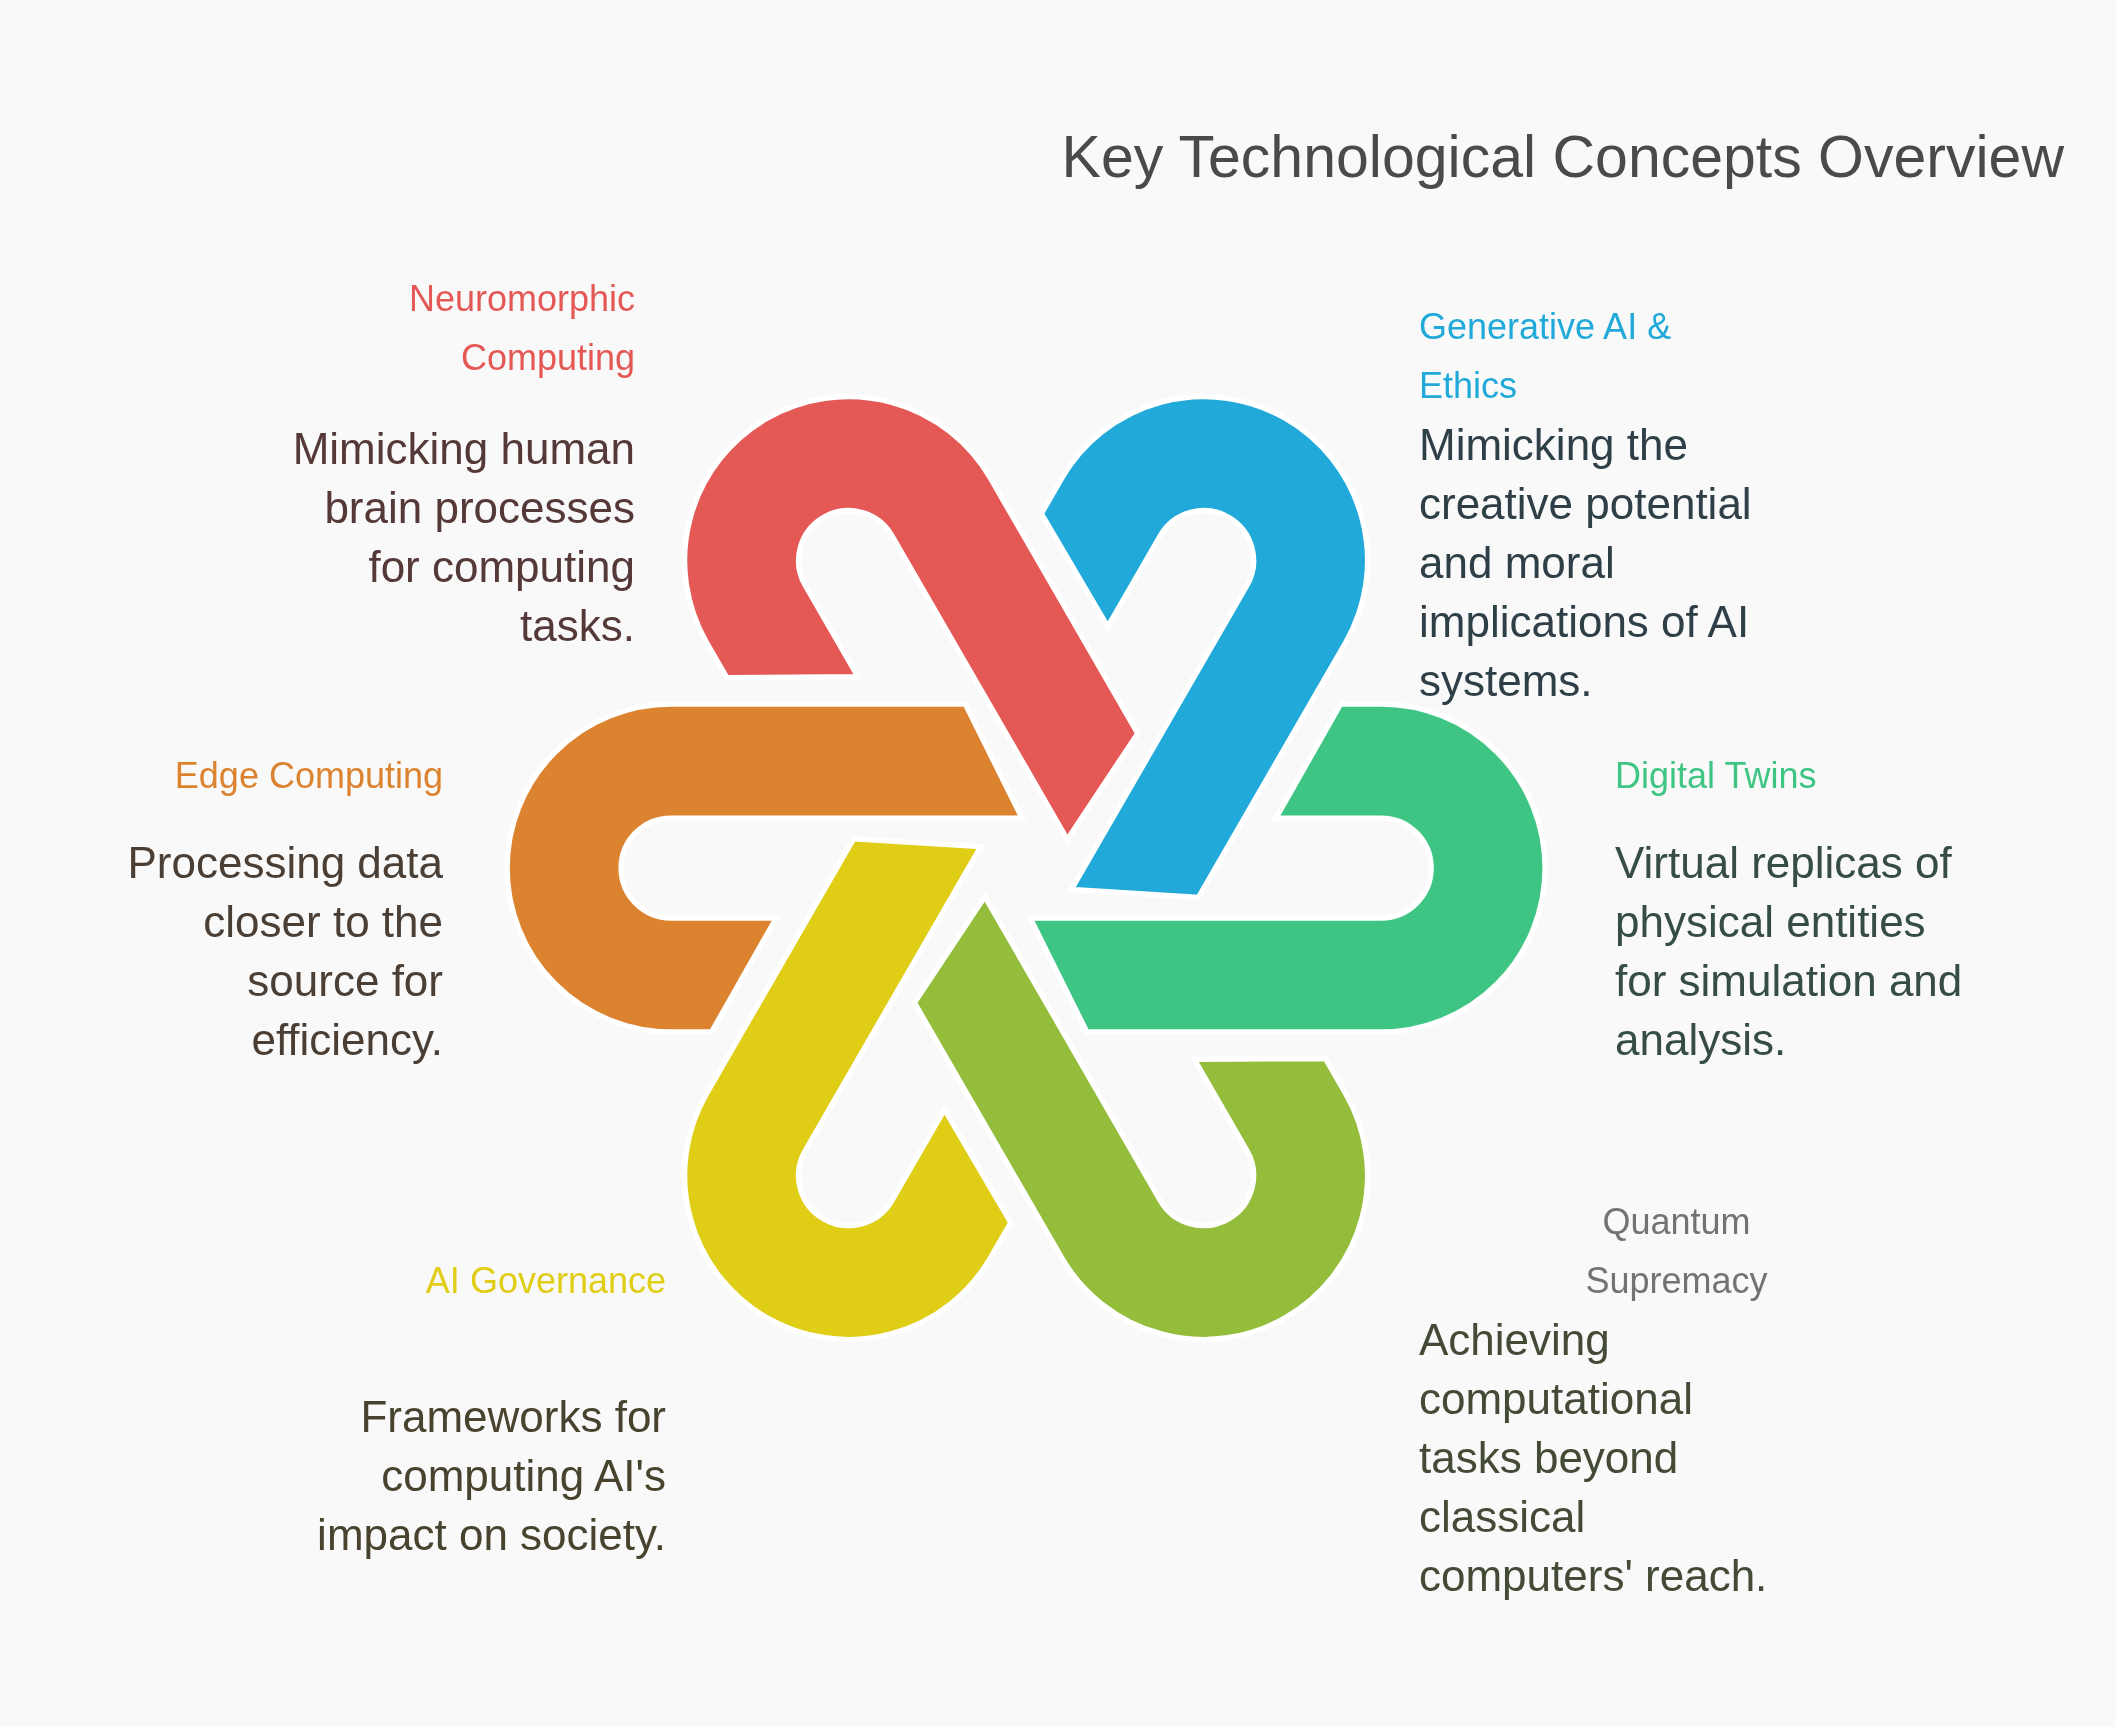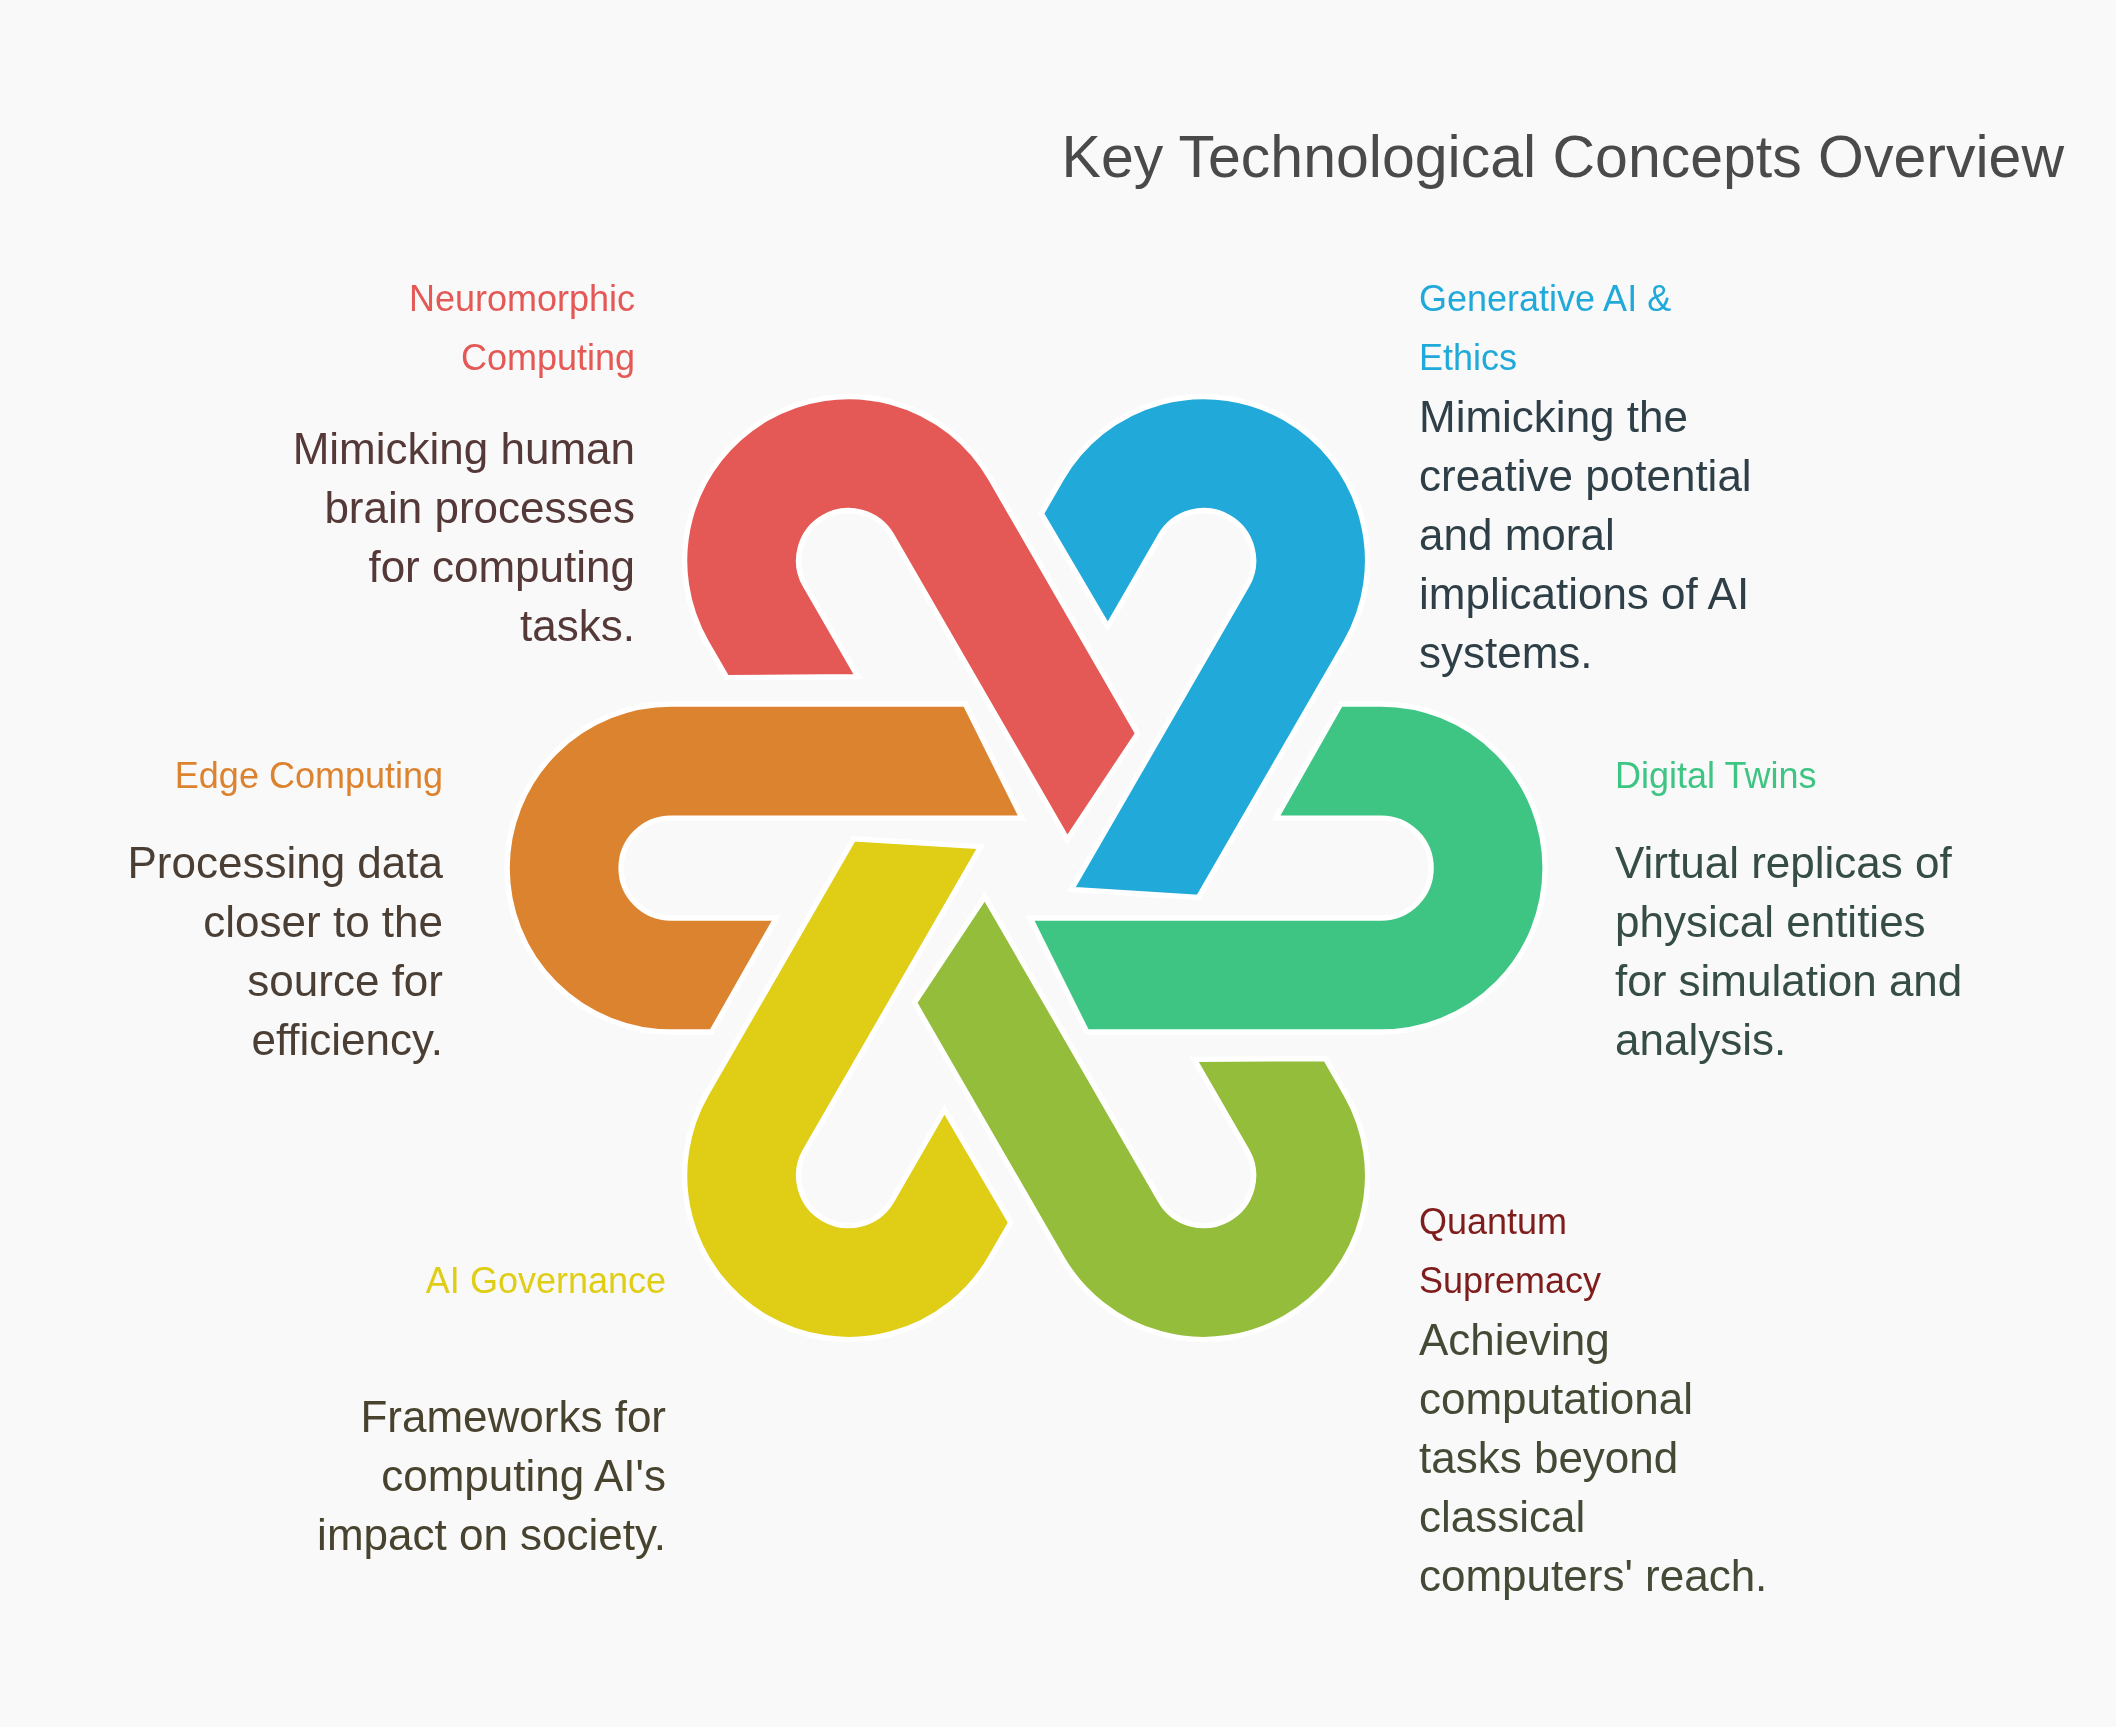--- a/index.html
+++ b/index.html
@@ -55,21 +55,21 @@
   </div>
   <div class="desc" style="color:#553838; margin-top: 32px;">
     <span class="line">Mimicking human</span>
     <span class="line">brain processes</span>
     <span class="line">for computing</span>
     <span class="line">tasks.</span>
   </div>
 </div>
 
 <div class="block left-align" style="left: 1419px; top: 269px; width: 515px;">
-  <div class="head" style="color:#21aad9;">
+  <div class="head" style="color:#21aad9;margin-top:28px;">
     <span class="line">Generative AI &amp;</span>
     <span class="line">Ethics</span>
   </div>
   <div class="desc" style="color:#2f3f47;">
     <span class="line">Mimicking the</span>
     <span class="line">creative potential</span>
     <span class="line">and moral</span>
     <span class="line">implications of AI</span>
     <span class="line">systems.</span>
   </div>
@@ -104,21 +104,21 @@
     <span class="line">AI Governance</span>
   </div>
   <div class="desc" style="color:#48432e; margin-top: 77px;">
     <span class="line">Frameworks for</span>
     <span class="line">computing AI's</span>
     <span class="line">impact on society.</span>
   </div>
 </div>
 
 <div class="block left-align" style="left: 1419px; top: 1192px; width: 515px;">
-  <div class="head" style="color:#7f1d1d;">
+  <div class="head" style="color:#737373;text-align:center;">
     <span class="line">Quantum</span>
     <span class="line">Supremacy</span>
   </div>
   <div class="desc" style="color:#434a35;">
     <span class="line">Achieving</span>
     <span class="line">computational</span>
     <span class="line">tasks beyond</span>
     <span class="line">classical</span>
     <span class="line">computers' reach.</span>
   </div>

